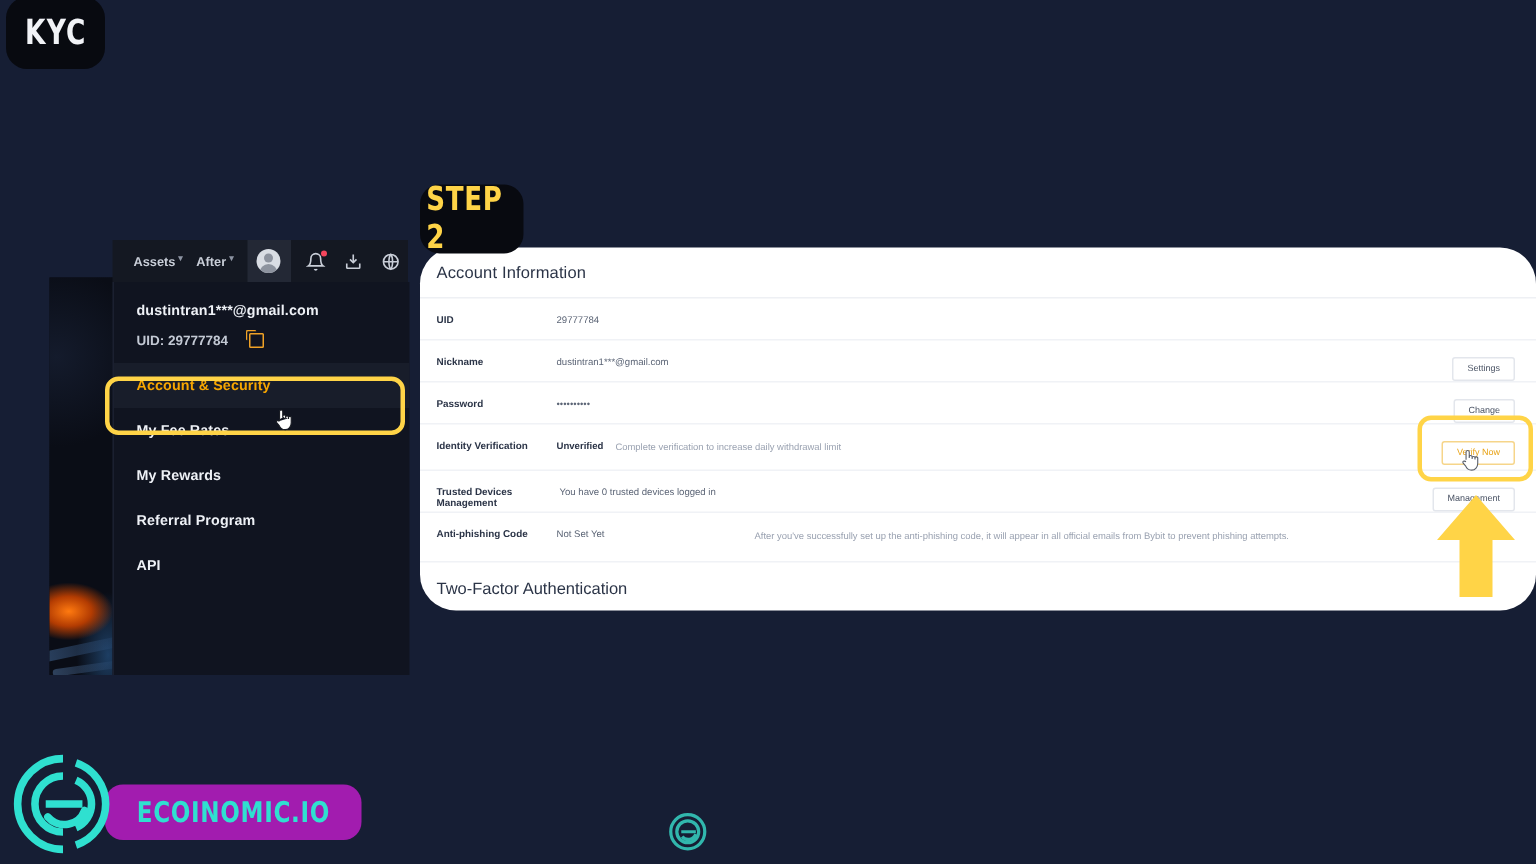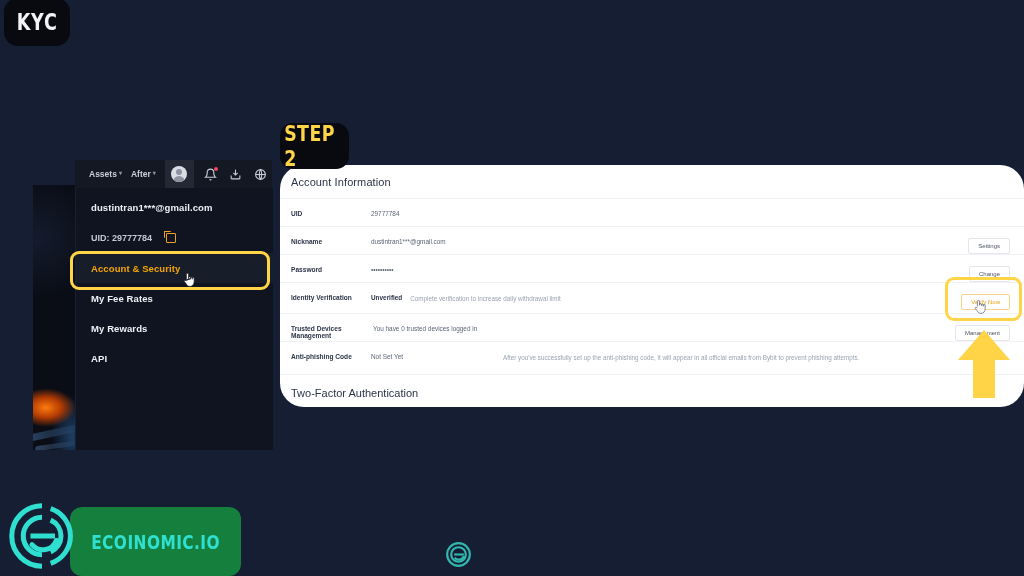--- a/index.html
+++ b/index.html
@@ -177,21 +177,21 @@
   .dd-email {
     color: #eef1f6;
     font-size: 9.5px;
     font-weight: 600;
     letter-spacing: 0.1px;
   }
   .dd-uid {
     color: #c3c9d4;
     font-size: 9px;
     font-weight: 600;
-    margin-top: 20px;
+    margin-top: 9px;
     display: flex;
     align-items: center;
     gap: 14px;
   }
   .copy-icon {
     display: inline-block;
     width: 8px; height: 8px;
     border: 1px solid #f0a226;
     border-radius: 1px;
     position: relative;
@@ -344,28 +344,28 @@
     align-items: flex-end;
   }
   .brand-mark {
     width: 72px; height: 72px;
     flex: 0 0 auto;
     position: relative;
     left: 2px;
     bottom: 4px;
   }
   .brand-pill {
-    background: #15803d;
+    background: #a21caf;
     border-radius: 12px;
     height: 37px;
     display: flex;
     align-items: center;
-    padding: 16px 14px;
+    padding: 0 14px;
     margin-left: -6px;
-    margin-bottom: 0px;
+    margin-bottom: 16px;
   }
   .brand-pill span {
     color: #2fe0d0;
     font-family: "DejaVu Sans Condensed", "Liberation Sans Narrow", "Liberation Sans", sans-serif;
     font-size: 19px;
     font-weight: 700;
     letter-spacing: 0.5px;
     transform: scaleX(0.9);
   }
   .brand-center {
@@ -455,20 +455,23 @@
 
       <div class="dd-list">
         <div class="dd-item active">
           <span>Account &amp; Security</span>
         </div>
         <div class="dd-item">
           <span>My Fee Rates</span>
         </div>
         <div class="dd-item">
           <span>My Rewards</span>
+        </div>
+        <div class="dd-item">
+          <span>Referral Program</span>
         </div>
         <div class="dd-item">
           <span>API</span>
         </div>
       </div>
     </div>
   </div>
 
   <div class="hl-box hl-step1"></div>
 

